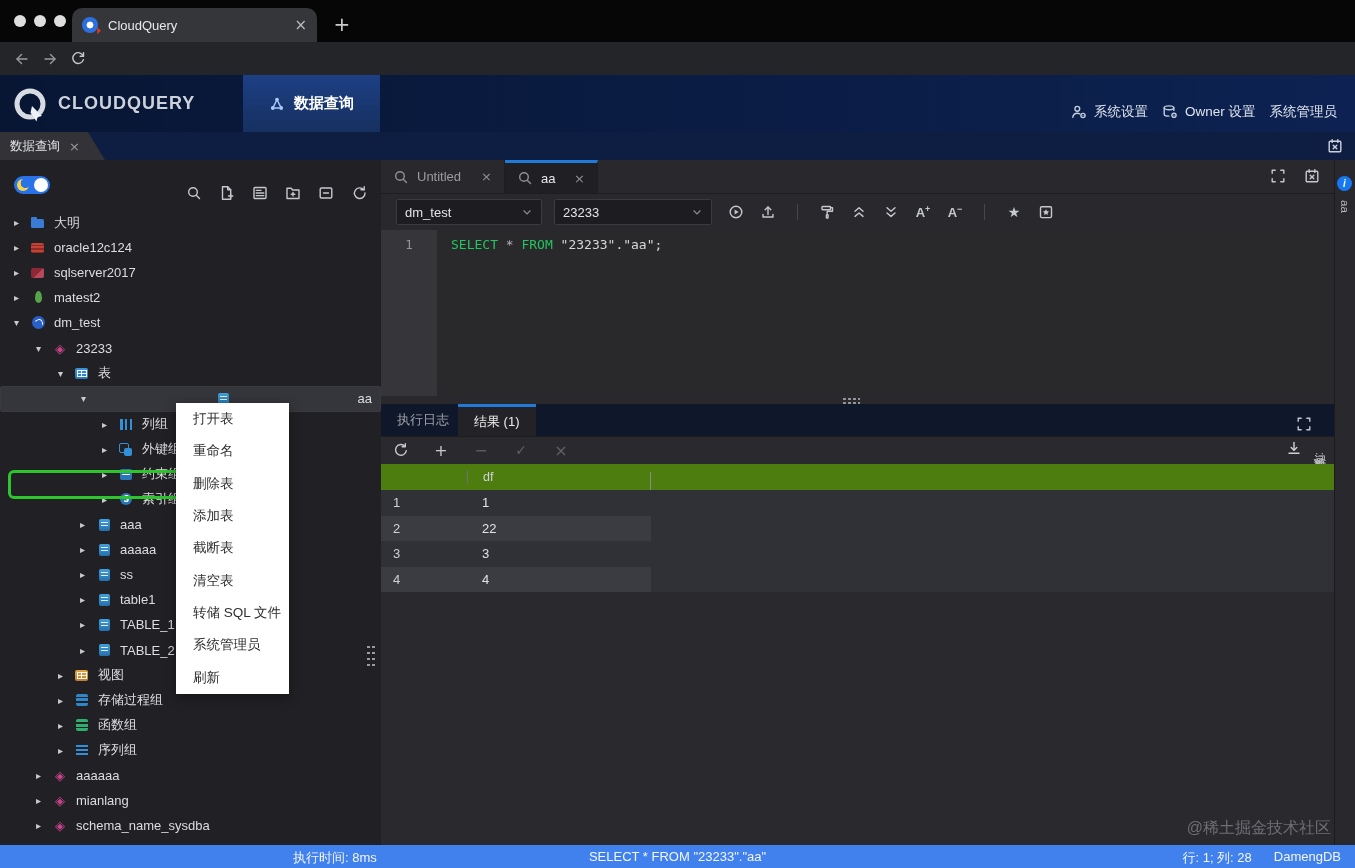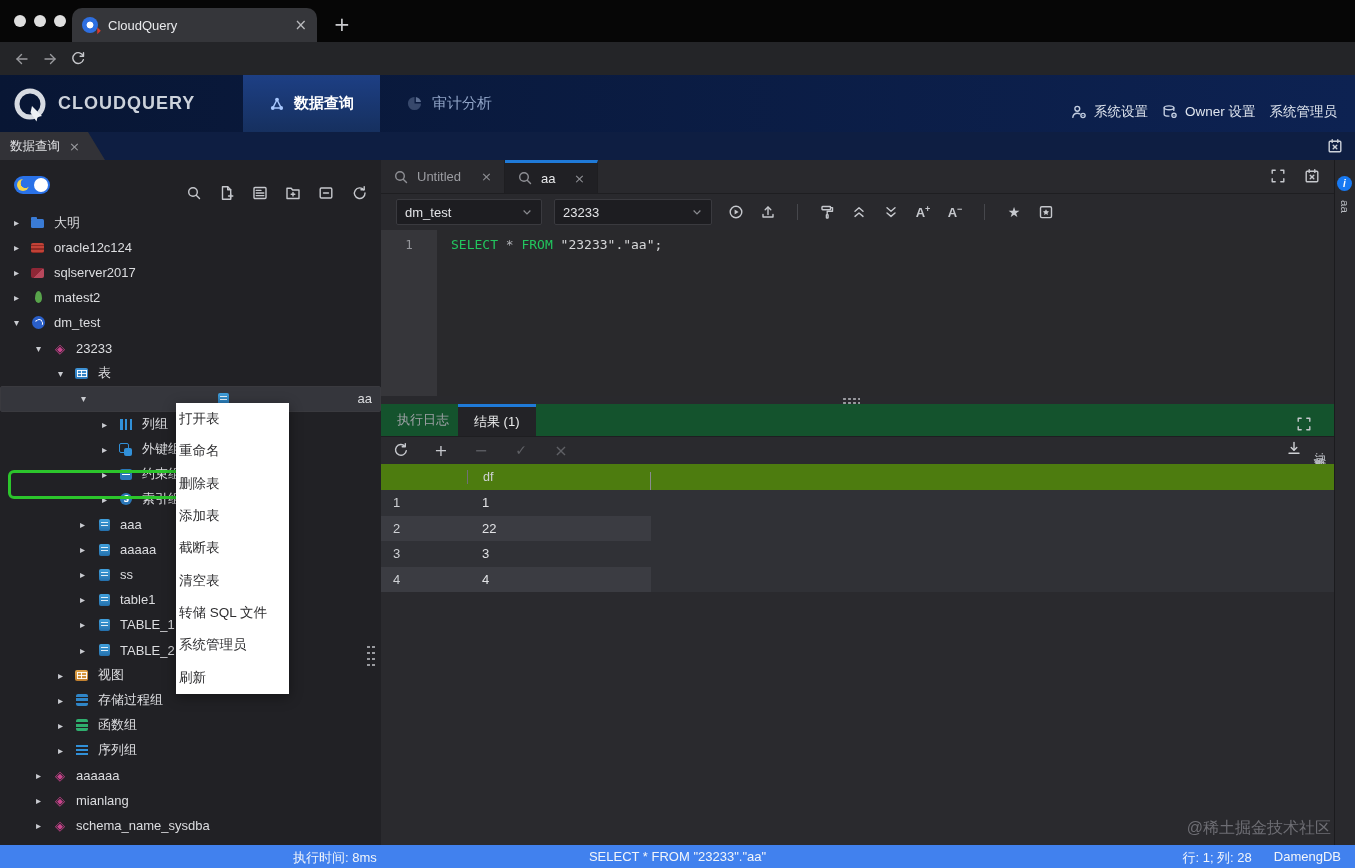--- a/index.html
+++ b/index.html
@@ -108,21 +108,21 @@
   .ti-procedure::before{left:1.5px;top:2px;width:12px;height:12px;border-radius:2px;background:repeating-linear-gradient(180deg,#2f86c8 0 3px,transparent 3px 4.5px);}
   .ti-function::before{left:1.5px;top:2px;width:12px;height:12px;border-radius:2px;background:repeating-linear-gradient(180deg,#2fae6e 0 3px,transparent 3px 4.5px);}
   .ti-sequence::before{left:1.5px;top:3px;width:12px;height:10px;background:repeating-linear-gradient(180deg,#3190d8 0 2px,transparent 2px 4px);}
   .green-box{position:absolute;left:8px;top:310px;width:224px;height:29px;border:3px solid #2cc52c;border-radius:6px;box-sizing:border-box;pointer-events:none;z-index:5;}
   .side-grip{position:absolute;left:366px;top:484px;width:10px;height:22px;z-index:4;
              background:radial-gradient(circle 1.3px, #9a9ba0 1.2px, transparent 1.4px);background-size:5px 6px;}
 
   
   .ctxmenu{position:absolute;left:176px;top:403px;width:113px;height:291px;background:#ffffff;z-index:20;
            box-shadow:0 3px 12px rgba(0,0,0,.4);display:flex;flex-direction:column;}
-  .mitem{flex:1;display:flex;align-items:center;padding-left:3px;font-size:13.5px;color:#2e2e30;white-space:nowrap;}
+  .mitem{flex:1;display:flex;align-items:center;padding-left:17px;font-size:13.5px;color:#2e2e30;white-space:nowrap;}
 
   
   .main{position:absolute;left:381px;top:160px;width:953px;height:685px;background:#29292d;}
   .etabs{position:absolute;left:0;top:0;width:100%;height:33px;background:#29292d;border-bottom:1px solid #1e1e21;}
   .etab{position:absolute;top:0;height:33px;display:flex;align-items:center;box-sizing:border-box;padding:4px 12px;gap:8px;
         border-right:1px solid #1e1e21;color:#9b9ca1;font-size:13px;}
   .etab .eticon{color:#8f9095;display:flex;}
   .etab.active{background:#202024;border-top:3px solid #1f7ad8;color:#e8e9eb;}
   .etab .etclose{color:#8f9095;font-size:13px;}
   .etabs-right{position:absolute;right:10px;top:4px;display:flex;gap:10px;}
@@ -139,21 +139,21 @@
   .codearea{flex:1;padding:7px 0 0 14px;font-family:"DejaVu Sans Mono",monospace;font-size:13px;white-space:pre;}
   .tok-keyword{color:#22c55e;}
   .tok-operator{color:#aeb0b4;}
   .tok-string{color:#d6d7d9;}
   .hsplit{position:absolute;left:0;top:236px;width:100%;height:8px;background:#29292d;}
   .center-grip{position:absolute;left:461px;top:1px;width:18px;height:7px;
                background:radial-gradient(circle 1.2px,#9a9ba0 1.1px,transparent 1.3px);background-size:5px 4px;}
 
   
   .results{position:absolute;left:0;top:244px;width:100%;height:441px;background:#2a2a2e;}
-  .rtabs{position:absolute;left:0;top:0;width:100%;height:32px;background:#14532d;border-bottom:1px solid #1e1e21;}
+  .rtabs{position:absolute;left:0;top:0;width:100%;height:32px;background:#0f172a;border-bottom:1px solid #1e1e21;}
   .rtab{position:absolute;top:0;height:32px;display:flex;align-items:center;padding:0 16px;color:#9fa1a6;font-size:13px;box-sizing:border-box;}
   .rtab.active{background:#232327;border-top:3px solid #1f7ad8;color:#eceded;}
   .rtabs-right{position:absolute;right:18px;top:8px;display:flex;}
   .rtoolbar{position:absolute;left:0;top:32px;width:100%;height:28px;display:flex;align-items:center;gap:16px;padding-left:8px;box-sizing:border-box;}
   .gl-lg{font-size:16px;}
   .rt-download{position:absolute;right:32px;top:36px;color:#cfd1d5;}
   .records-vert{position:absolute;right:6px;top:40px;writing-mode:vertical-rl;color:#b9bcc2;font-size:12.5px;letter-spacing:2px;}
   .gridhead{position:absolute;left:0;top:60px;width:100%;height:26px;background:#4d7c0f;border-bottom:1px solid #222226;display:flex;align-items:center;}
   .gh-corner{width:86px;flex:none;}
   .gh-col{width:184px;flex:none;color:#cfd1d5;font-size:12.5px;padding-left:15px;box-sizing:border-box;position:relative;
@@ -279,29 +279,20 @@
         <span class="nicon">
             <svg viewBox="0 0 16 16" width="16" height="16" fill="none" stroke="currentColor" stroke-width="1.4" stroke-linecap="round" stroke-linejoin="round">
               <circle cx="8" cy="3.6" r="1.9" fill="currentColor" stroke="none"></circle>
               <circle cx="3.8" cy="12" r="1.9" fill="currentColor" stroke="none"></circle>
               <circle cx="12.2" cy="12" r="1.9" fill="currentColor" stroke="none"></circle>
               <path d="M7.2 5.2L4.6 10.4M8.8 5.2l2.6 5.2M5.7 12h4.6"></path>
             </svg>
           </span>
         <span>数据查询</span>
       </div>
-      <div class="nav-item">
-        <span class="nicon">
-            <svg viewBox="0 0 16 16" width="17" height="17">
-              <path d="M8 8V1.8A6.2 6.2 0 1 0 14.2 8z" fill="currentColor" opacity=".55"></path>
-              <path d="M9.3 6.7V1.9a6.2 6.2 0 0 1 4.9 4.8z" fill="currentColor"></path>
-            </svg>
-          </span>
-        <span>审计分析</span>
-      </div>
     </div>
     <div class="hdr-right">
       <span class="hdr-link">
         <span class="nicon">
             <svg viewBox="0 0 16 16" width="16" height="16" fill="none" stroke="currentColor" stroke-width="1.4" stroke-linecap="round" stroke-linejoin="round">
               <circle cx="6.3" cy="4.8" r="2.4"></circle>
               <path d="M1.8 13.4c.3-2.7 2.2-4.2 4.5-4.2 1 0 1.9.3 2.7.8"></path>
               <circle cx="12" cy="11.5" r="2.1"></circle>
               <circle cx="12" cy="11.5" r=".6" fill="currentColor" stroke="none"></circle>
             </svg>

